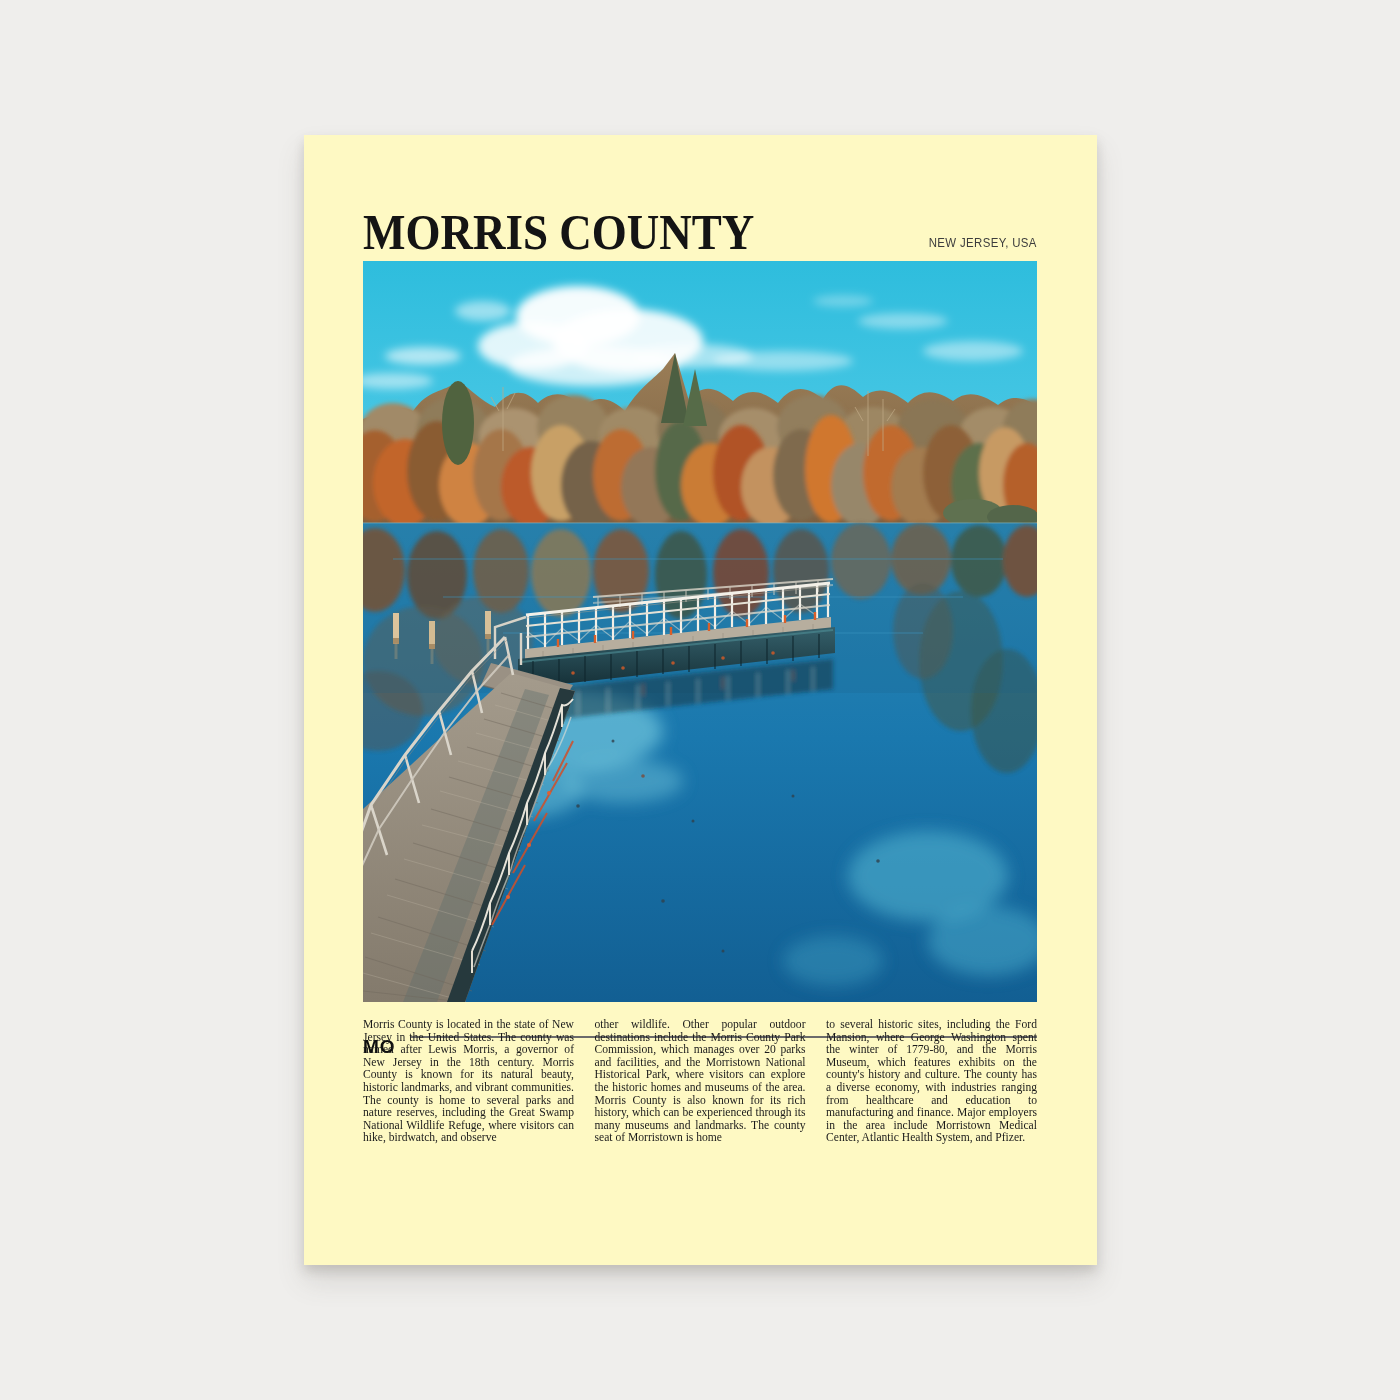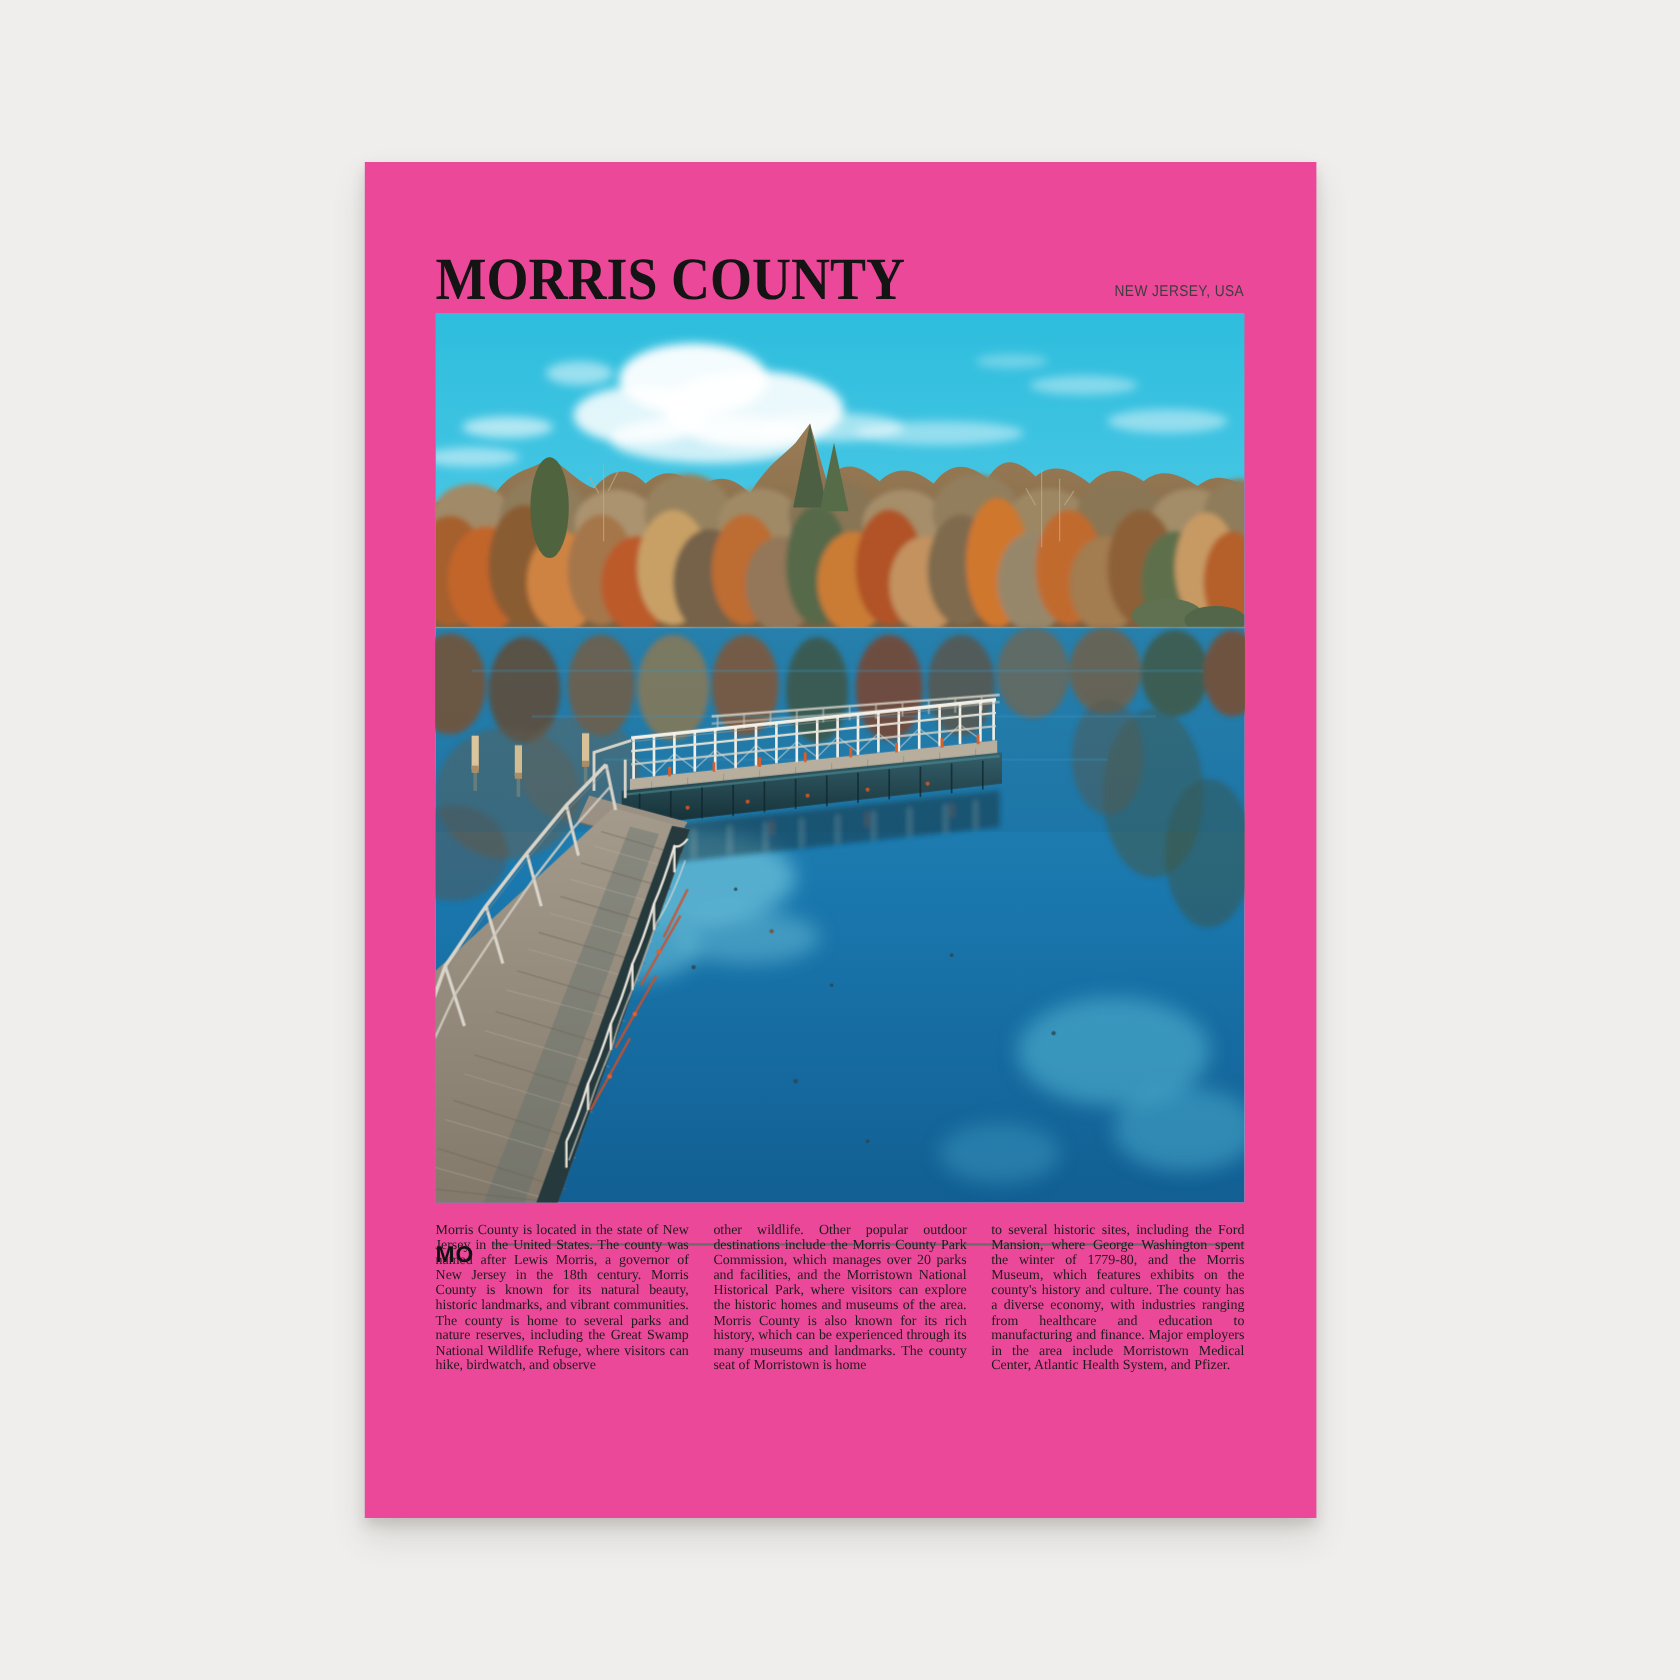--- a/index.html
+++ b/index.html
@@ -1,18 +1,18 @@
 <!DOCTYPE html>
 <html lang="en"><head>
 <meta charset="utf-8">
 <style>
   html,body{margin:0;padding:0;background:#efeeec;}
   .stage{position:relative;width:1400px;height:1400px;background:#efeeec;overflow:hidden;
          font-family:"Liberation Sans",sans-serif;}
-  .poster{position:absolute;left:304px;top:135px;width:793px;height:1130px;background:#ec4899;
+  .poster{position:absolute;left:304px;top:135px;width:793px;height:1130px;background:#fef9c3;
           box-shadow:0 6px 10px rgba(95,90,78,.20),0 16px 26px rgba(95,90,78,.16);}
   .poster-header{position:absolute;left:59px;top:60px;width:674px;height:62px;
                  display:flex;align-items:flex-end;justify-content:space-between;}
   .poster-title{margin:0;font-family:"Liberation Serif",serif;font-weight:700;font-size:50px;
                 line-height:1;color:#141414;letter-spacing:0;white-space:nowrap;
                 transform:scaleX(.9);transform-origin:left bottom;}
   .poster-location{font-size:13px;color:#3d3d3d;letter-spacing:.4px;white-space:nowrap;
                    transform:scaleX(.88);transform-origin:right bottom;margin-bottom:7px;}
   .photo{position:absolute;left:59px;top:126px;width:674px;height:741px;overflow:hidden;background:#36c1de;}
   .photo svg{display:block;width:674px;height:741px;}

